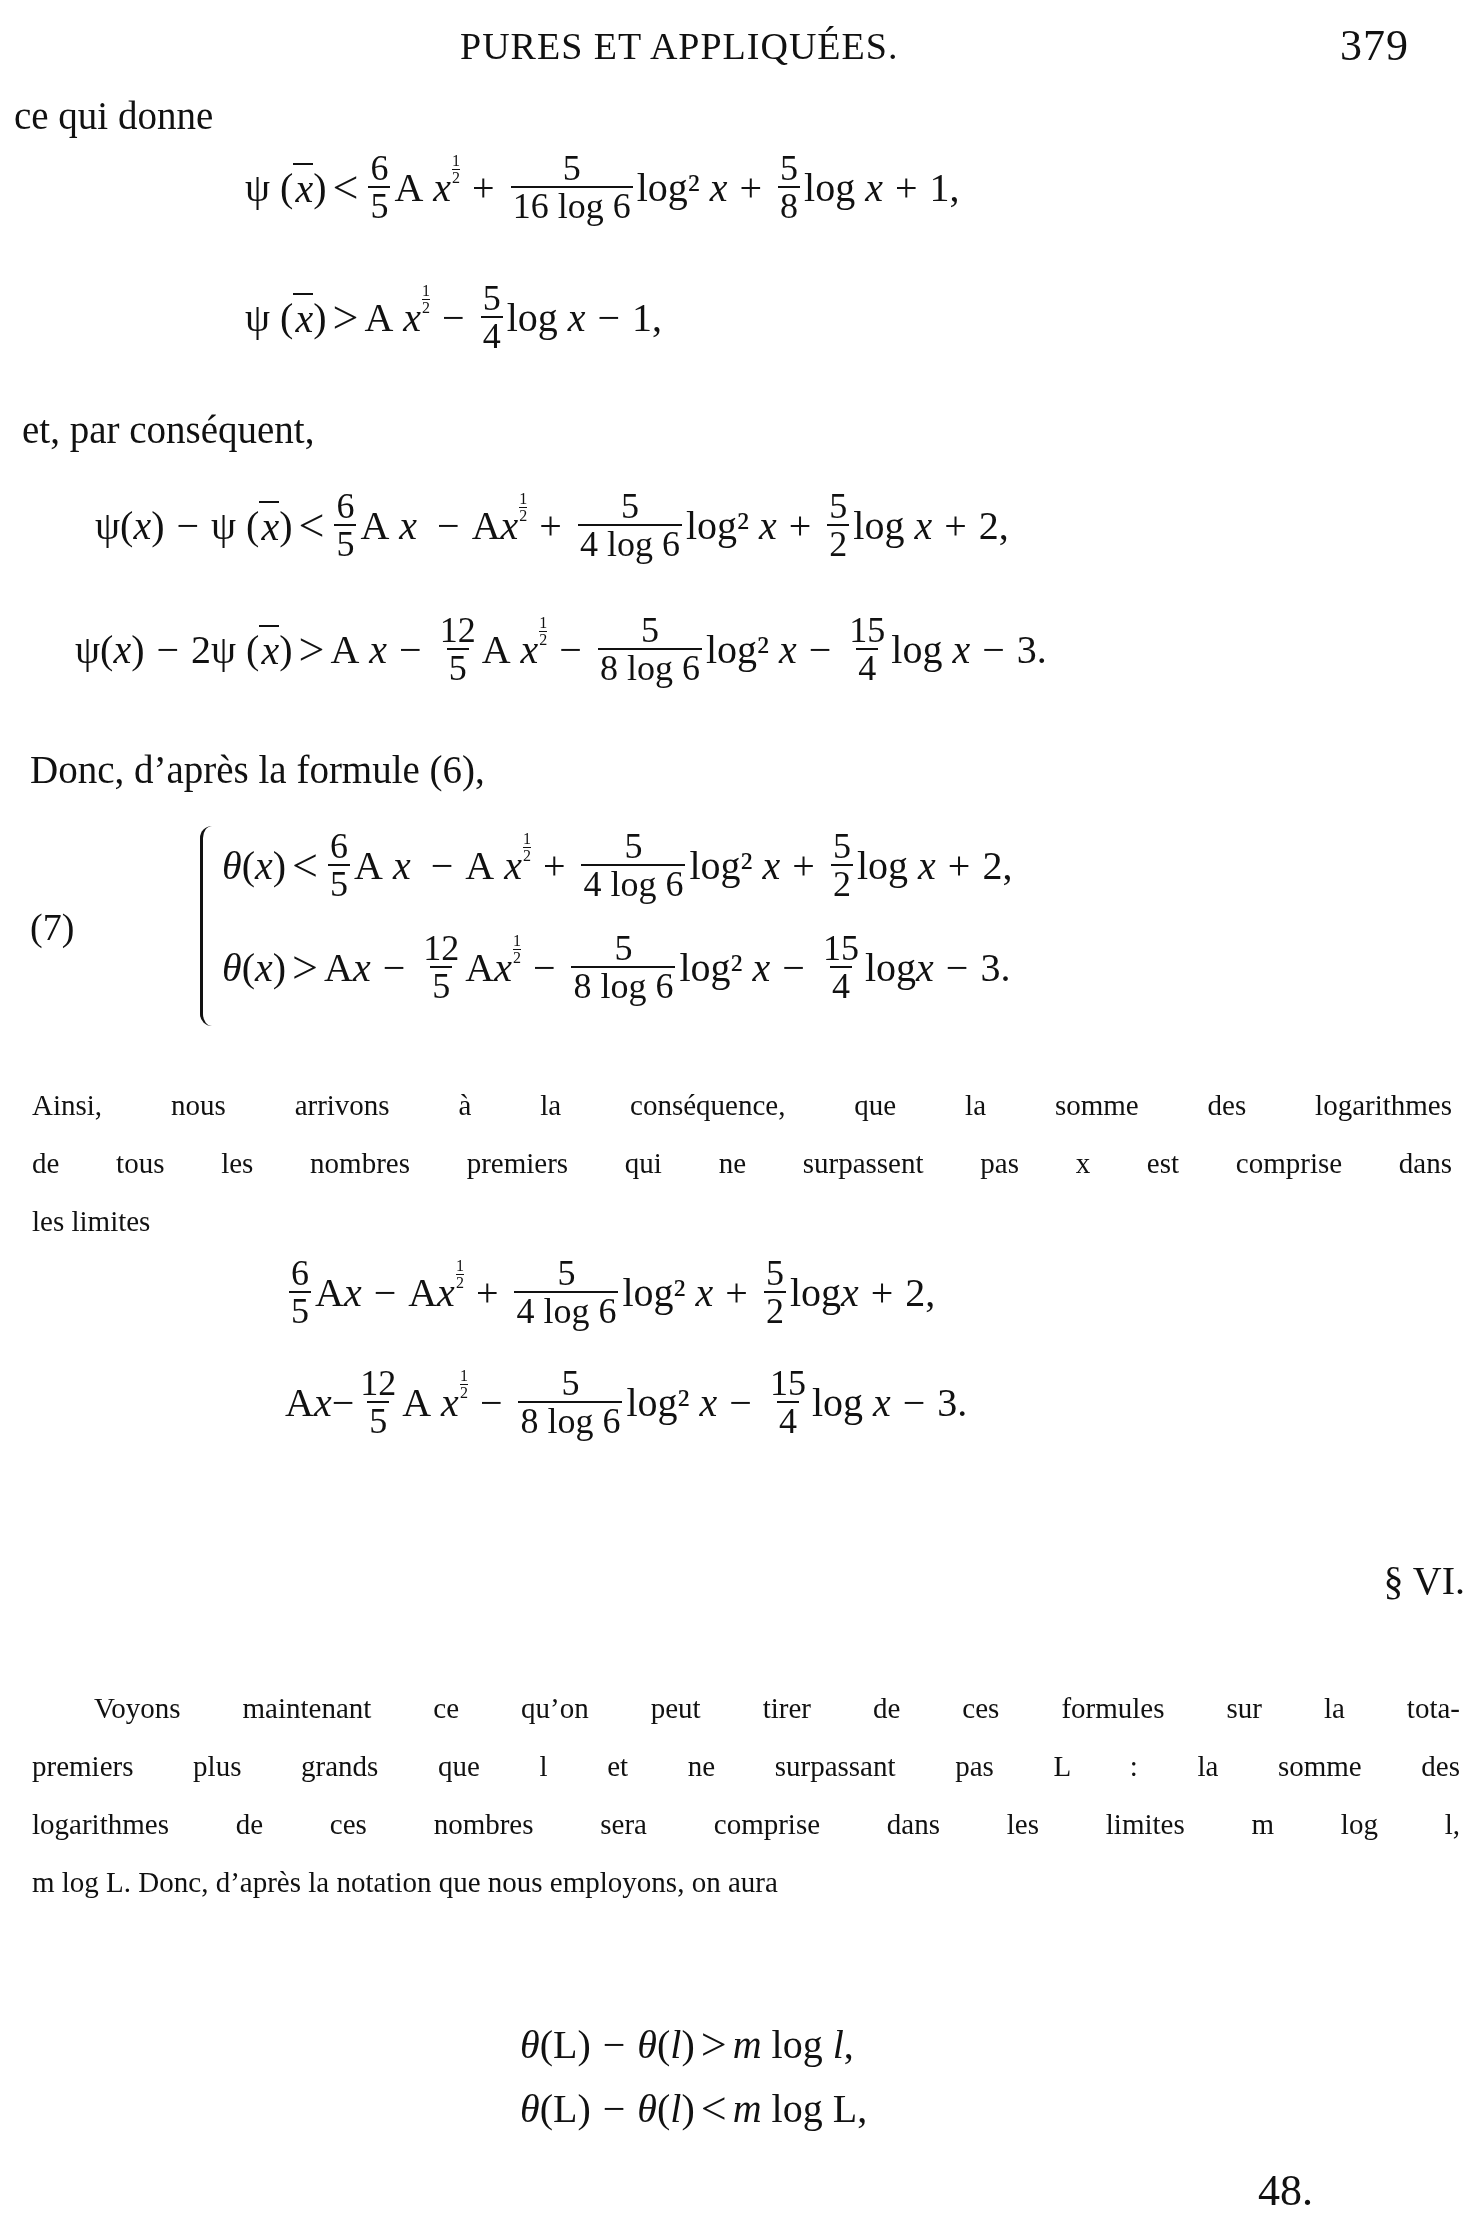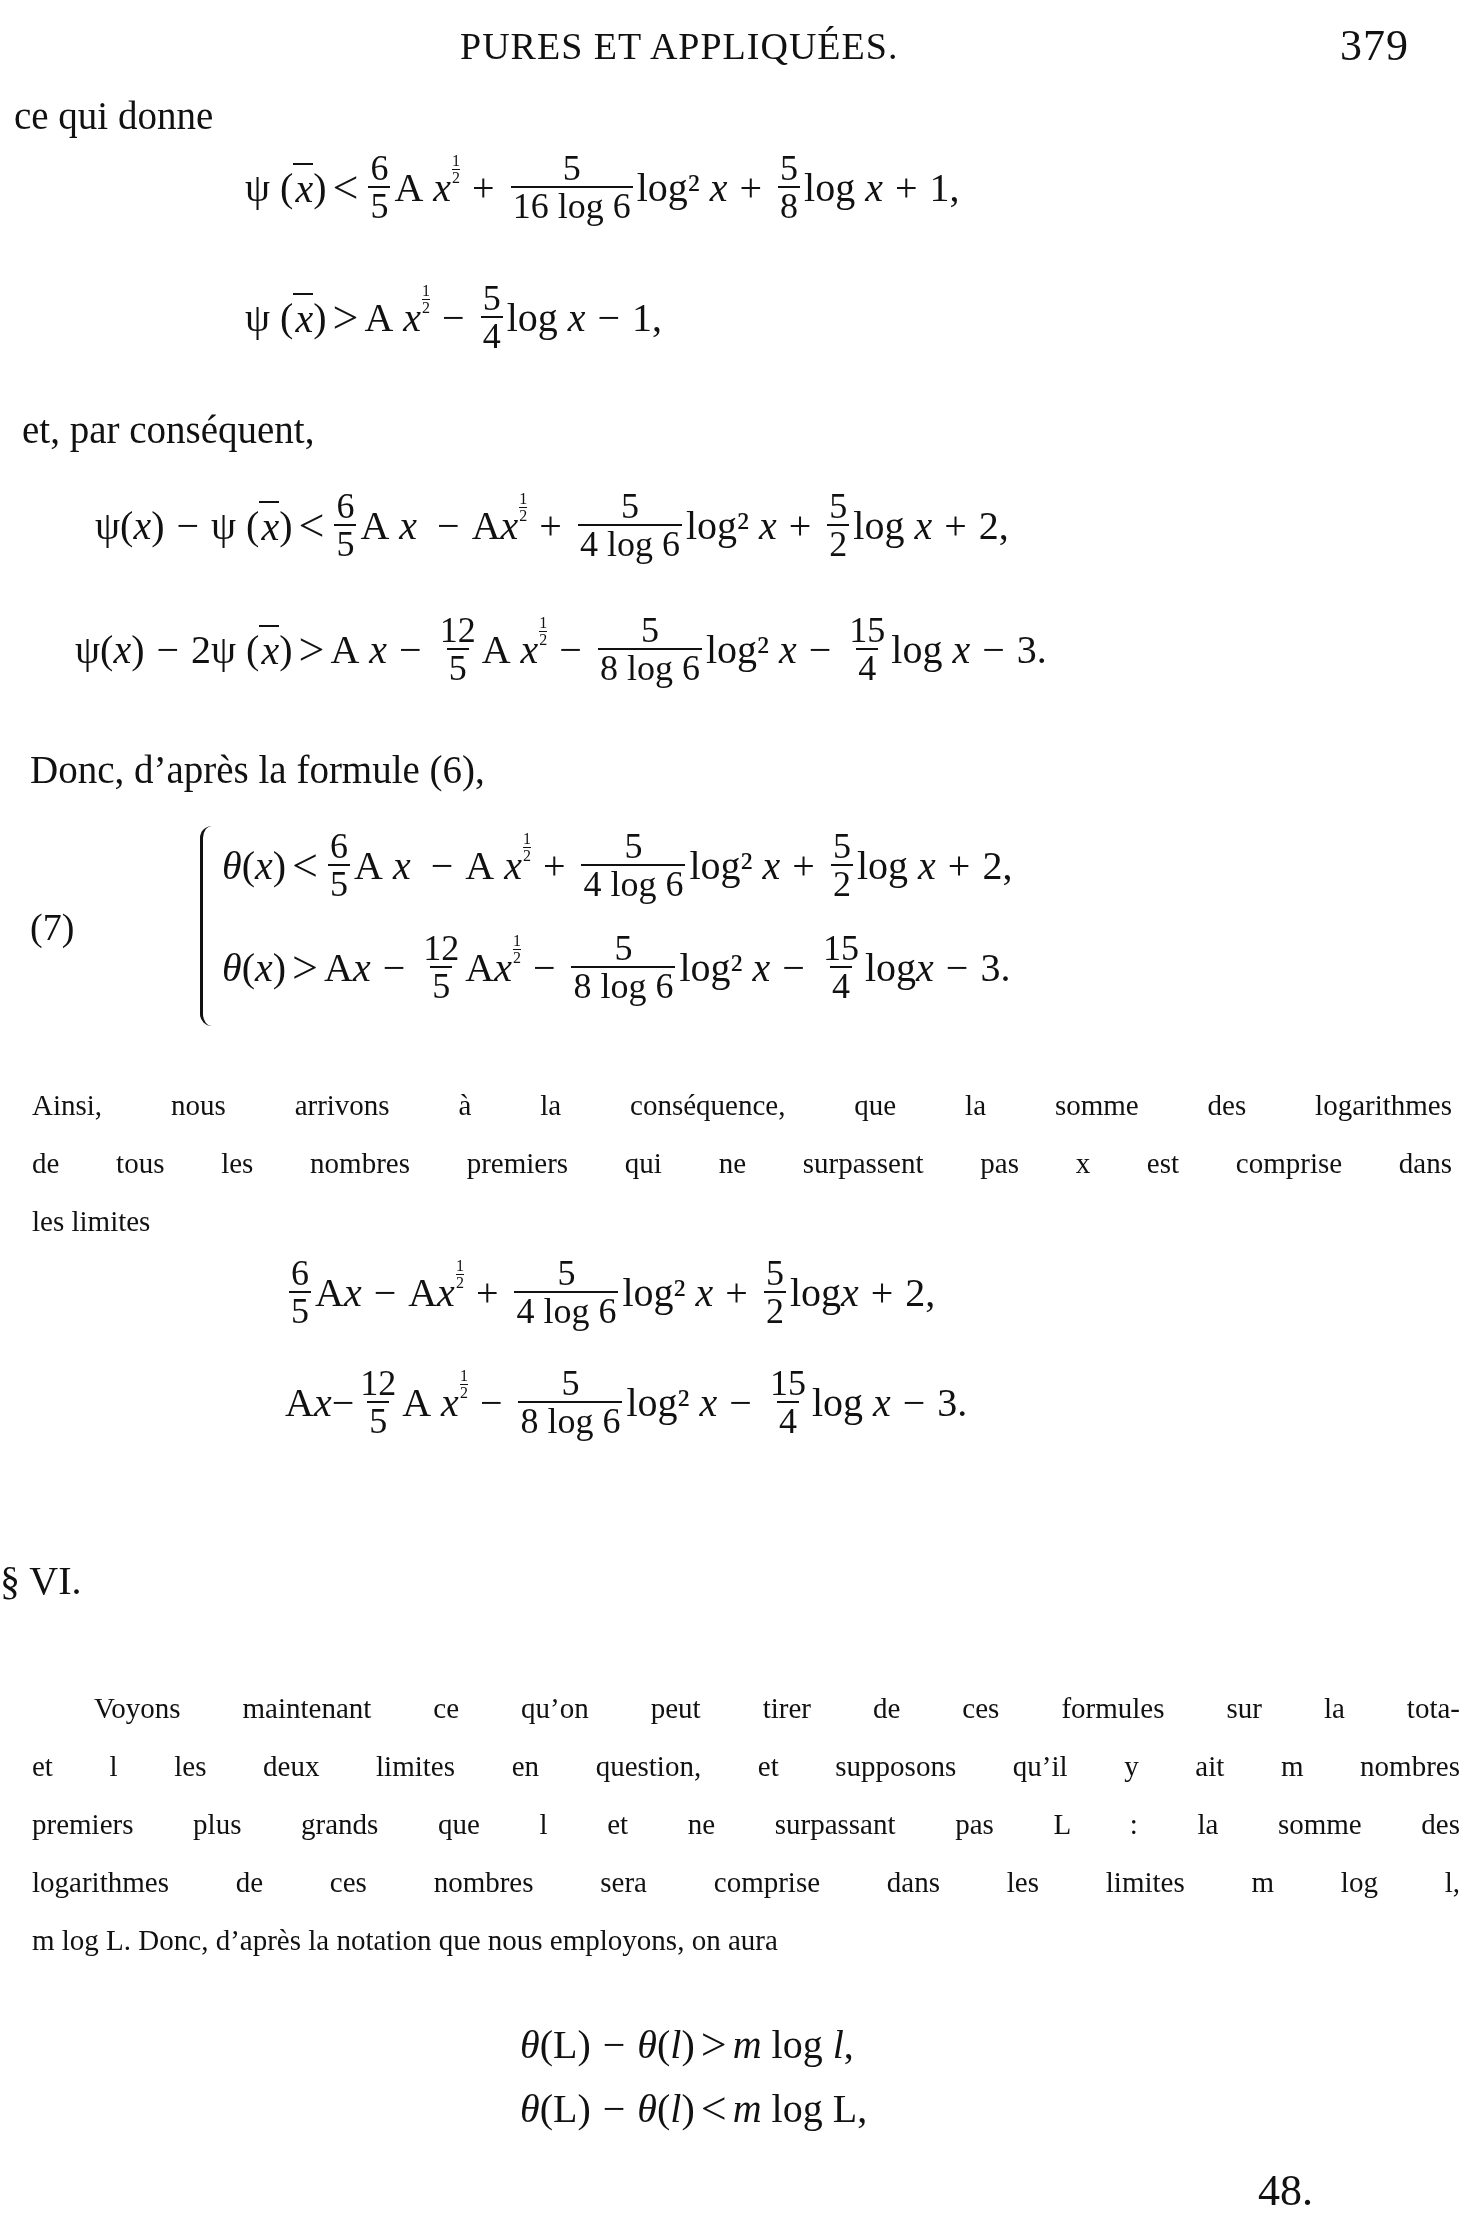--- a/index.html
+++ b/index.html
@@ -23,21 +23,21 @@
   .frac .den { font-size:36px; padding:0 2px; border-top:2px solid #111; }
   .sup { font-size:20px; position:relative; top:-18px; margin-left:1px; display:inline-flex; flex-direction:column; align-items:center; line-height:1; }
   .sup .n { font-size:16px; }
   .sup .d { font-size:16px; border-top:1px solid #111; }
   .sp { display:inline-block; width:12px; }
   .sp2 { display:inline-block; width:20px; }
   .rel { font-size:46px; margin:0 6px; }
   .sqrt { border-top:2px solid #111; padding-left:2px; }
   .brace { position:absolute; left:200px; top:826px; width:14px; height:200px; border-left:3px solid #111; border-radius:12px 0 0 12px; }
   .eqnum { position:absolute; left:30px; top:905px; font-size:38px; }
-  .section { position:absolute; top:1557px; left:0; width:1465px; text-align:left; font-size:40px; }
+  .section { position:absolute; top:1557px; left:0; width:1465px; text-align:right; font-size:40px; }
   .footer { position:absolute; left:1258px; top:2165px; font-size:44px; }
 </style>
 </head>
 <body>
 
 <div class="header abs">
   <span class="title">PURES ET APPLIQUÉES.</span>
   <span class="pageno">379</span>
 </div>
 
@@ -263,21 +263,20 @@
       <span class="den">4</span>
     </span>
   <span>log</span>&nbsp;<i>x</i>
   <span class="sp"></span><span>−</span><span class="sp"></span><span>3</span><span>.</span>
 </div>
 
 <div class="section">§ VI.</div>
 
 <div class="para" style="top:1651px; left:32px; width:1428px;">
   <span class="ln" style="padding-left:62px; box-sizing:border-box;margin-top:28px;">Voyons maintenant ce qu’on peut tirer de ces formules sur la tota-</span>
-  <span class="ln">et l les deux limites en question, et supposons qu’il y ait m nombres</span>
   <span class="ln">premiers plus grands que l et ne surpassant pas L : la somme des</span>
   <span class="ln">logarithmes de ces nombres sera comprise dans les limites m log l,</span>
   <span class="ln last">m log L. Donc, d’après la notation que nous employons, on aura</span>
 </div>
 
 <div class="eq" style="left:520px; top:2018px;">
   <i>θ</i>(<span>L</span>)
   <span class="sp"></span><span>−</span><span class="sp"></span>
   <i>θ</i>(<i>l</i>)
   <span class="rel">&gt;</span>

